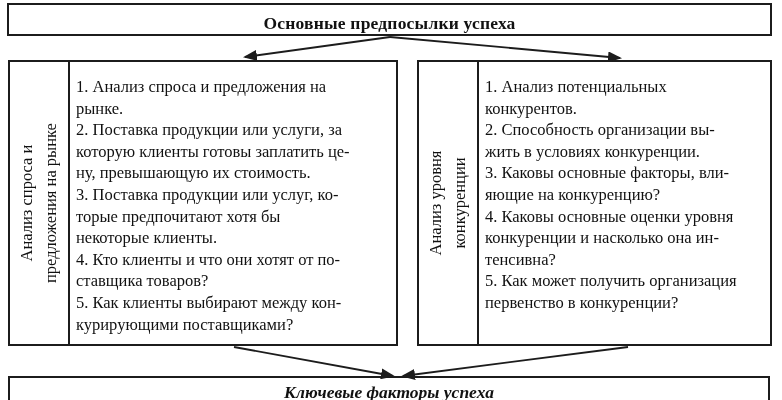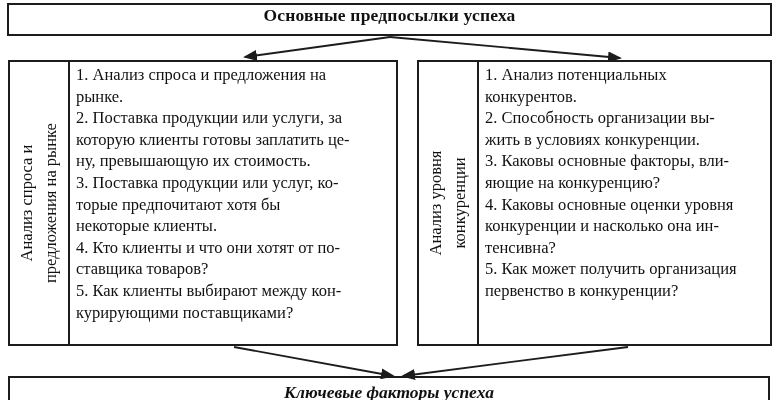--- a/index.html
+++ b/index.html
@@ -13,21 +13,21 @@
     color: #111111;
   }
   .box {
     position: absolute;
     border: 2px solid #1c1c1c;
     background: #ffffff;
     box-sizing: border-box;
   }
   .top-box {
     left: 7px; top: 3px; width: 765px; height: 33px;
-    display: flex; align-items: flex-start; justify-content: center;
+    display: flex; align-items: flex-end; justify-content: center;
   }
   .top-box .title {
     font-weight: bold;
     font-size: 17.5px;
     letter-spacing: 0.2px;
     text-align: center;
   }
   .side-box {
     top: 60px; height: 286px;
     display: flex; flex-direction: row;
@@ -45,21 +45,21 @@
     transform: rotate(-90deg);
     white-space: pre-line;
     text-align: center;
     font-size: 16.5px;
     line-height: 24px;
     width: 300px;
     flex: 0 0 auto;
   }
   .content-col {
     flex: 1 1 auto;
-    padding: 2px 2px 2px 6px;
+    padding: 14px 2px 2px 6px;
     font-size: 16.5px;
     line-height: 21.6px;
     white-space: pre-line;
     overflow: hidden;
   }
   .bottom-box {
     left: 8px; top: 376px; width: 762px; height: 40px;
     display: flex; align-items: flex-start; justify-content: center;
   }
   .bottom-box .title {

